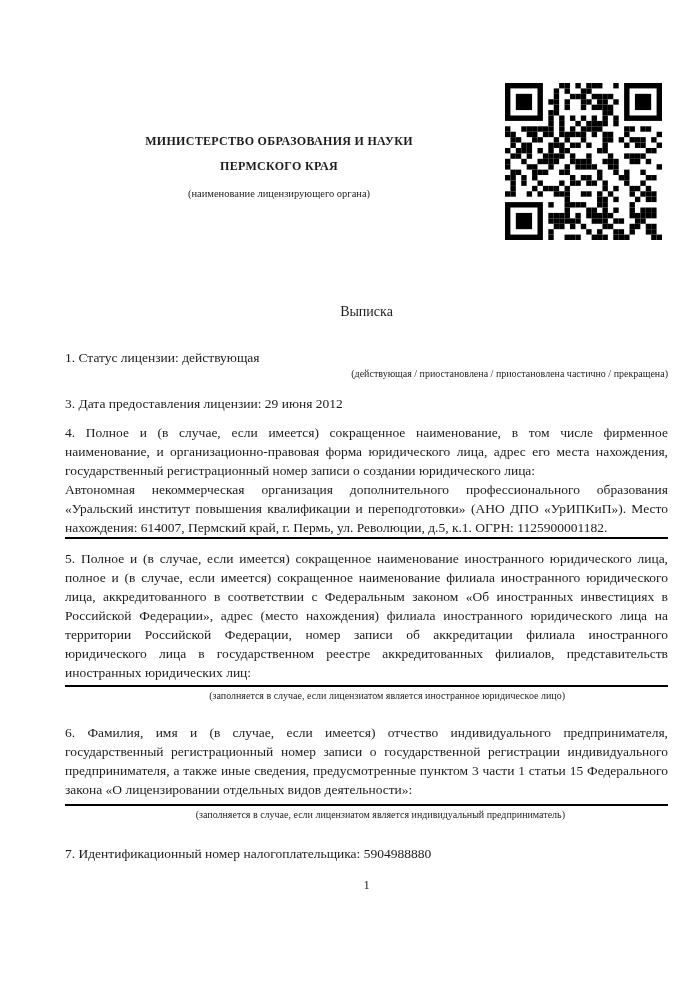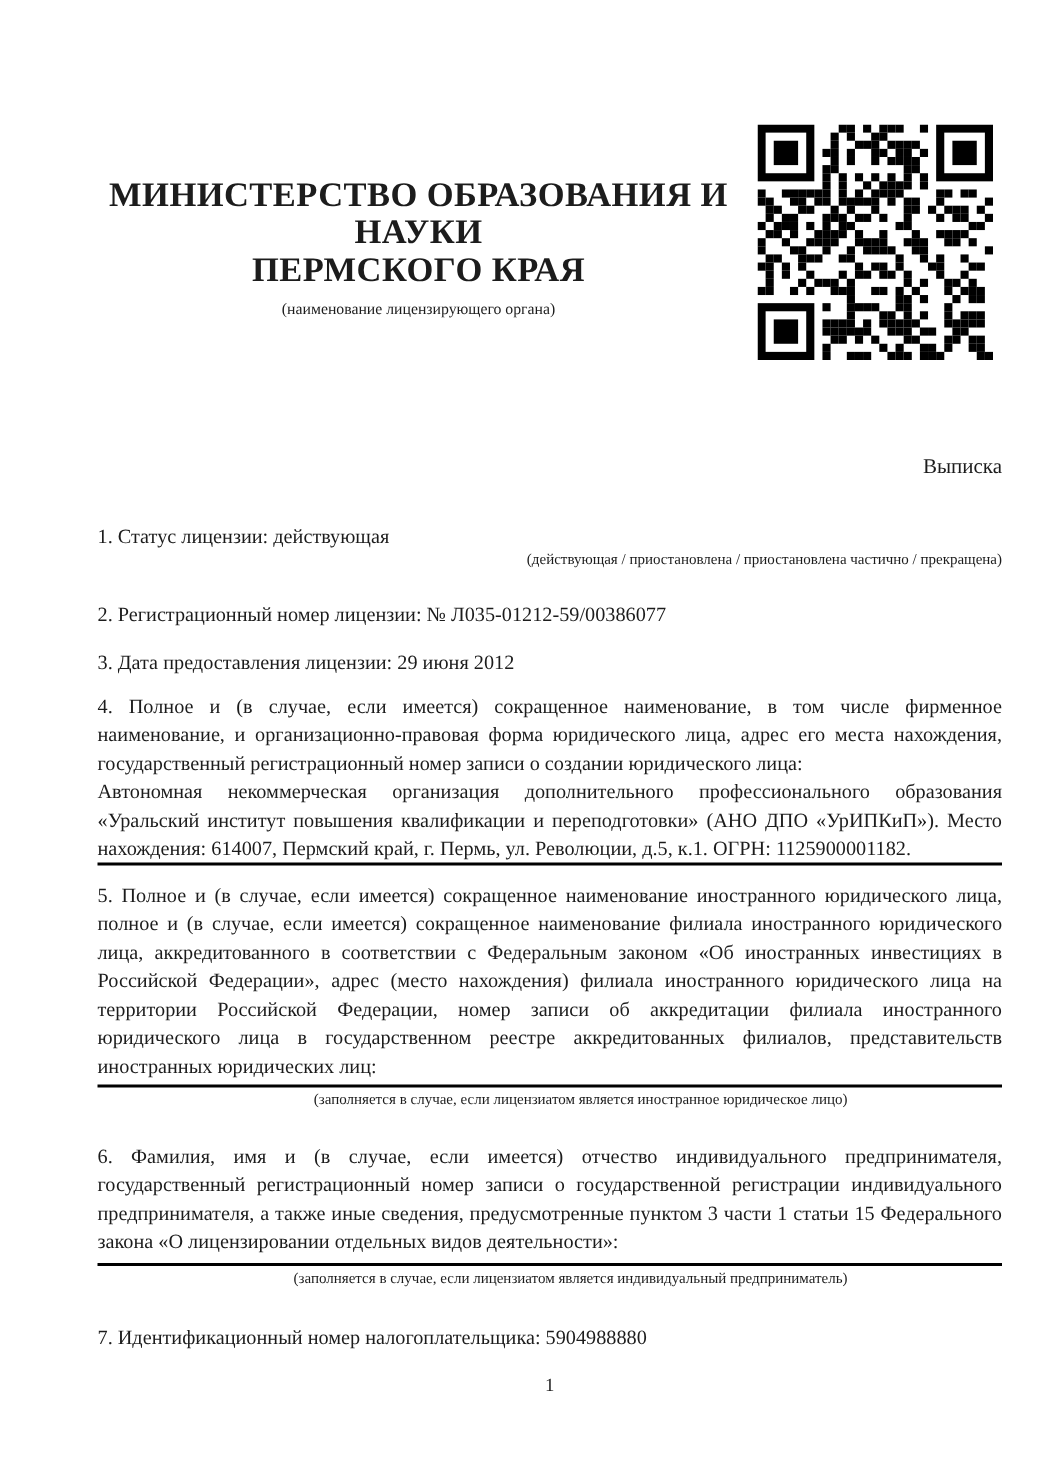--- a/index.html
+++ b/index.html
@@ -27,39 +27,39 @@
     align-items: center;
     height: 157px;
   }
   .org-block {
     width: 428px;
     text-align: center;
     padding-top: 6px;
   }
   .org-name {
     font-weight: bold;
-    font-size: 23px;
+    font-size: 12px;
     line-height: 25px;
     letter-spacing: 0.3px;
   }
   .org-caption {
     font-size: 10.5px;
     line-height: 13px;
     margin-top: 8px;
   }
   .qr {
     width: 157px;
     height: 157px;
     flex: 0 0 auto;
     margin-right: 6px;
   }
   
   .doc-title {
     margin-top: 62px;
-    text-align: right;
+    text-align: center;
     font-size: 14px;
     line-height: 20px;
   }
   
   .item {
     font-size: 13.5px;
     line-height: 19px;
   }
   .just { text-align: justify; }
   .small-caption {
@@ -427,21 +427,20 @@
       </svg>
   </div>
 
   <div class="doc-title">
     <div>Выписка</div>
   </div>
 
   <div class="item it1">1. Статус лицензии: действующая</div>
   <div class="small-caption caption-full cap1">(действующая / приостановлена / приостановлена частично / прекращена)</div>
 
-  <div class="item it2">2. Регистрационный номер лицензии: № Л035-01212-59/00386077</div>
 
   <div class="item it3">3. Дата предоставления лицензии: 29 июня 2012</div>
 
   <div class="item it4 just">
     <div>4. Полное и (в случае, если имеется) сокращенное наименование, в том числе фирменное наименование, и организационно-правовая форма юридического лица, адрес его места нахождения, государственный регистрационный номер записи о создании юридического лица:</div>
     <div>Автономная некоммерческая организация дополнительного профессионального образования «Уральский институт повышения квалификации и переподготовки» (АНО ДПО «УрИПКиП»). Место нахождения: 614007, Пермский край, г. Пермь, ул. Революции, д.5, к.1. ОГРН: 1125900001182.</div>
   </div>
   <div class="rule"></div>
 
   <div class="item it5 just">5. Полное и (в случае, если имеется) сокращенное наименование иностранного юридического лица, полное и (в случае, если имеется) сокращенное наименование филиала иностранного юридического лица, аккредитованного в соответствии с Федеральным законом «Об иностранных инвестициях в Российской Федерации», адрес (место нахождения) филиала иностранного юридического лица на территории Российской Федерации, номер записи об аккредитации филиала иностранного юридического лица в государственном реестре аккредитованных филиалов, представительств иностранных юридических лиц:</div>

